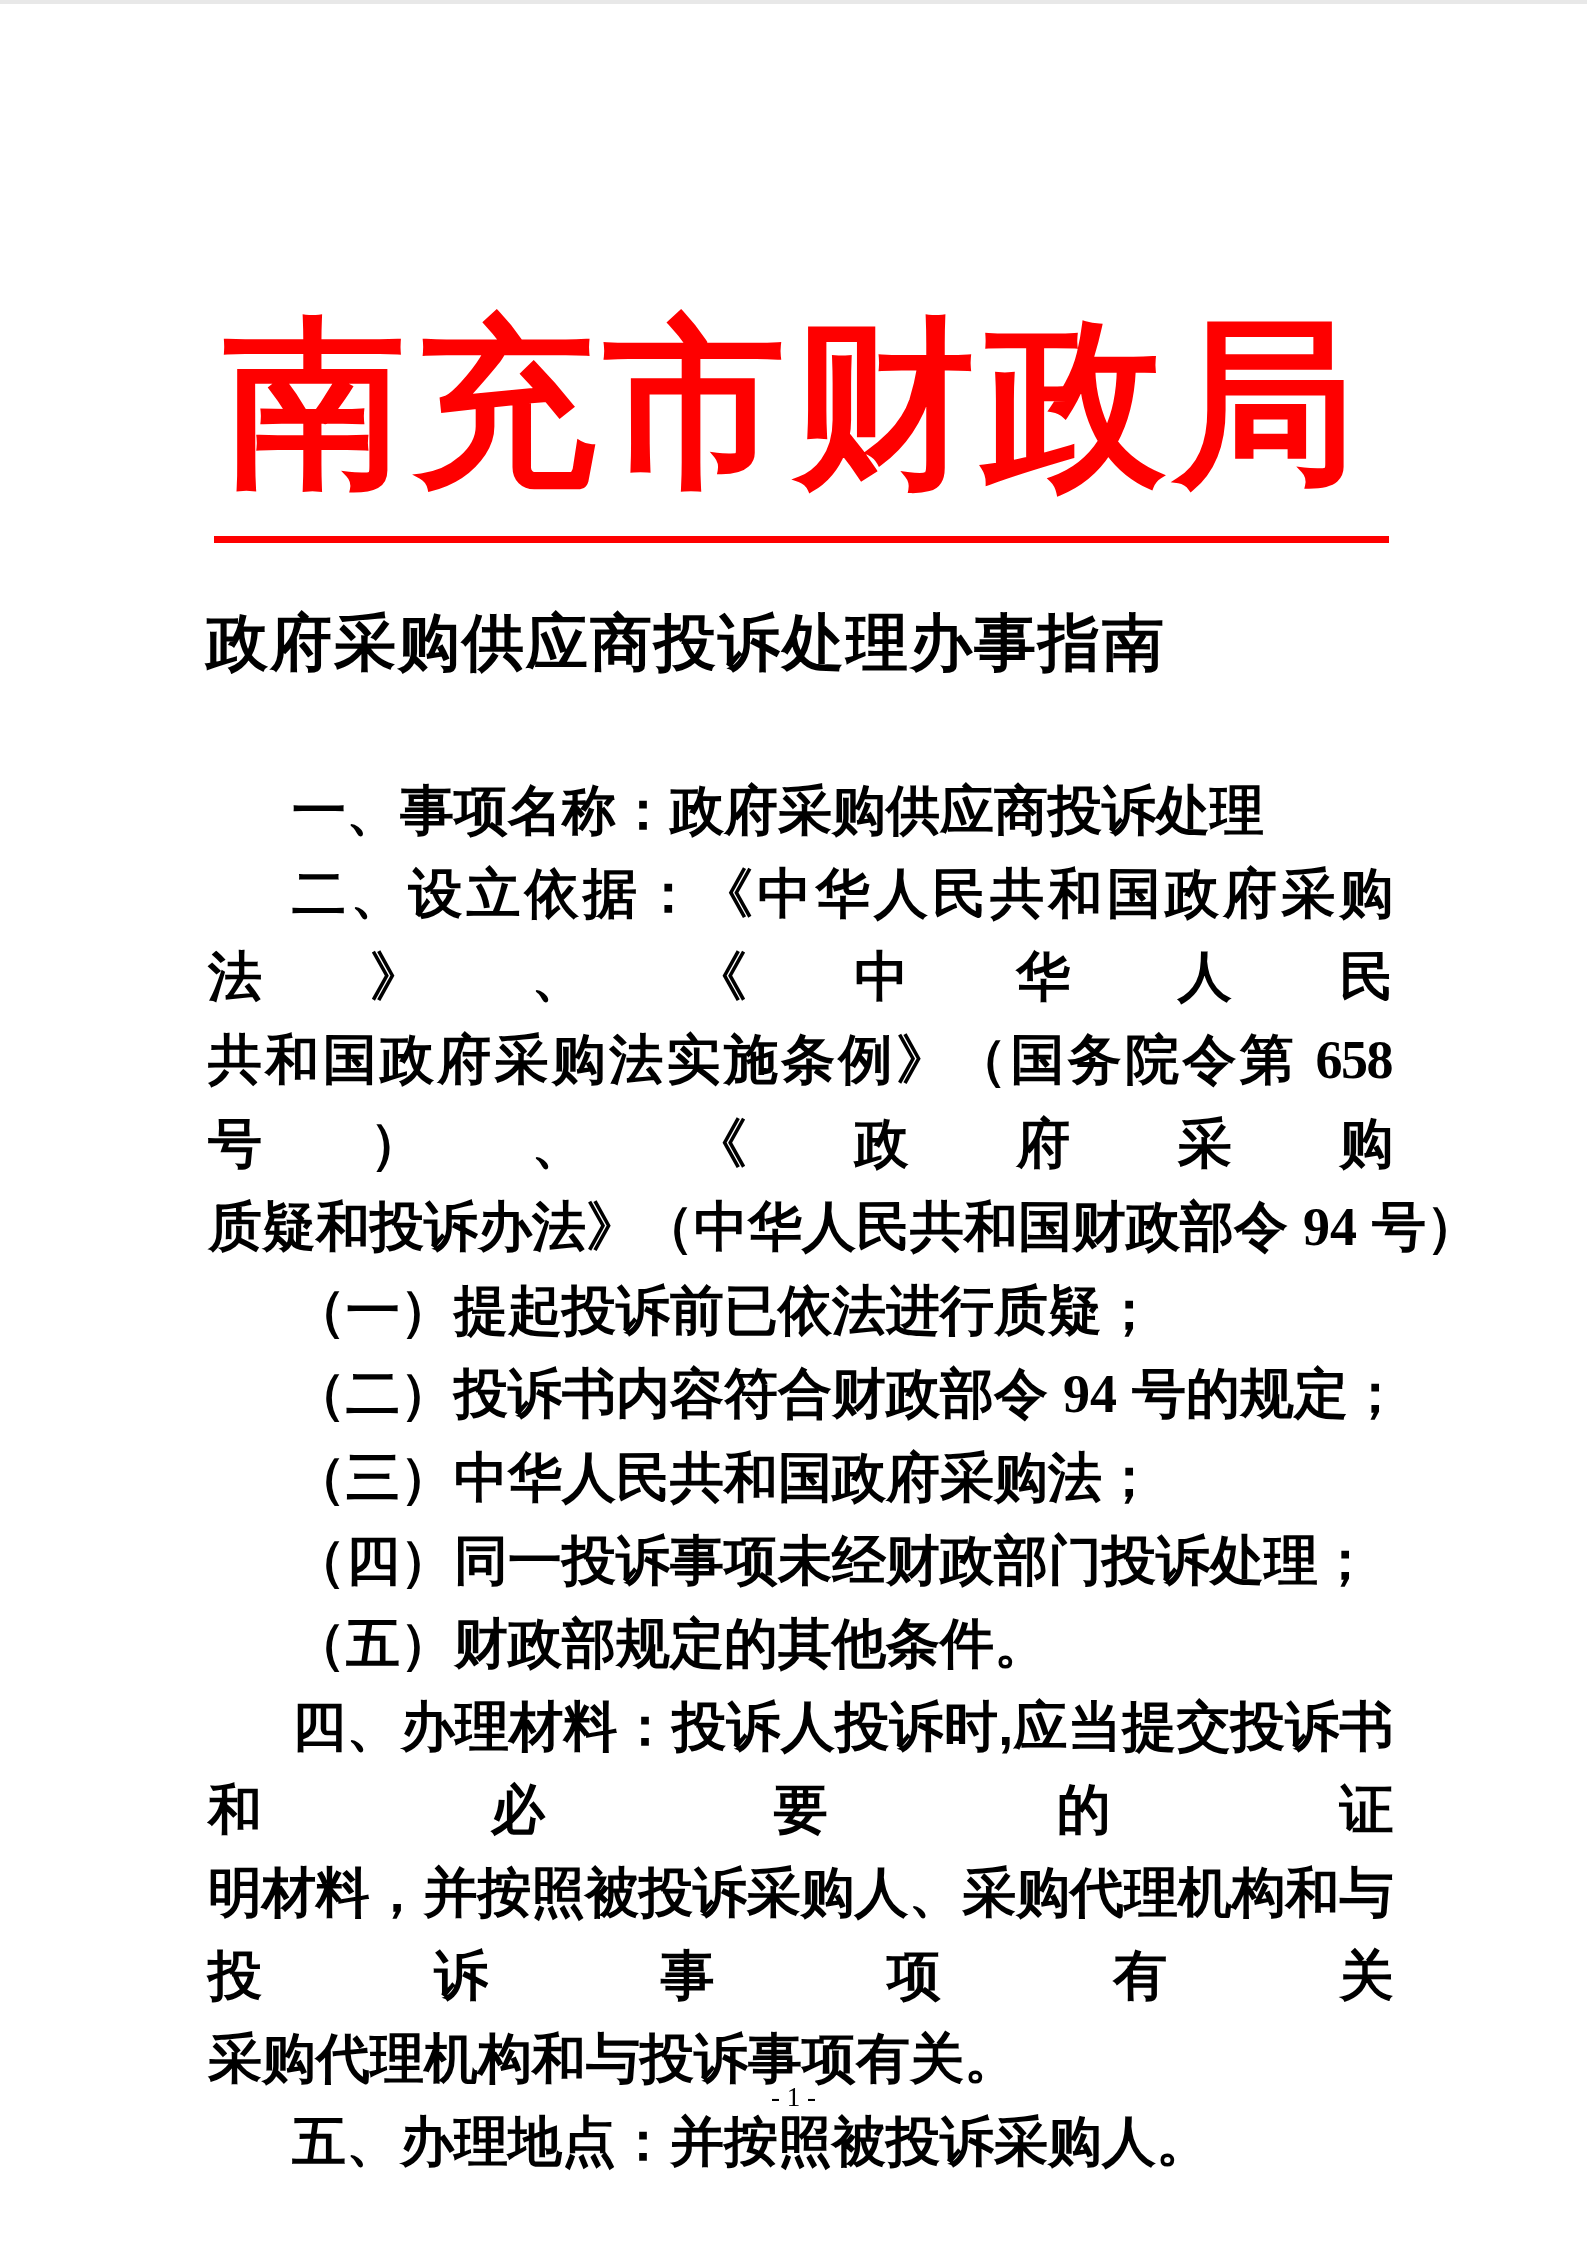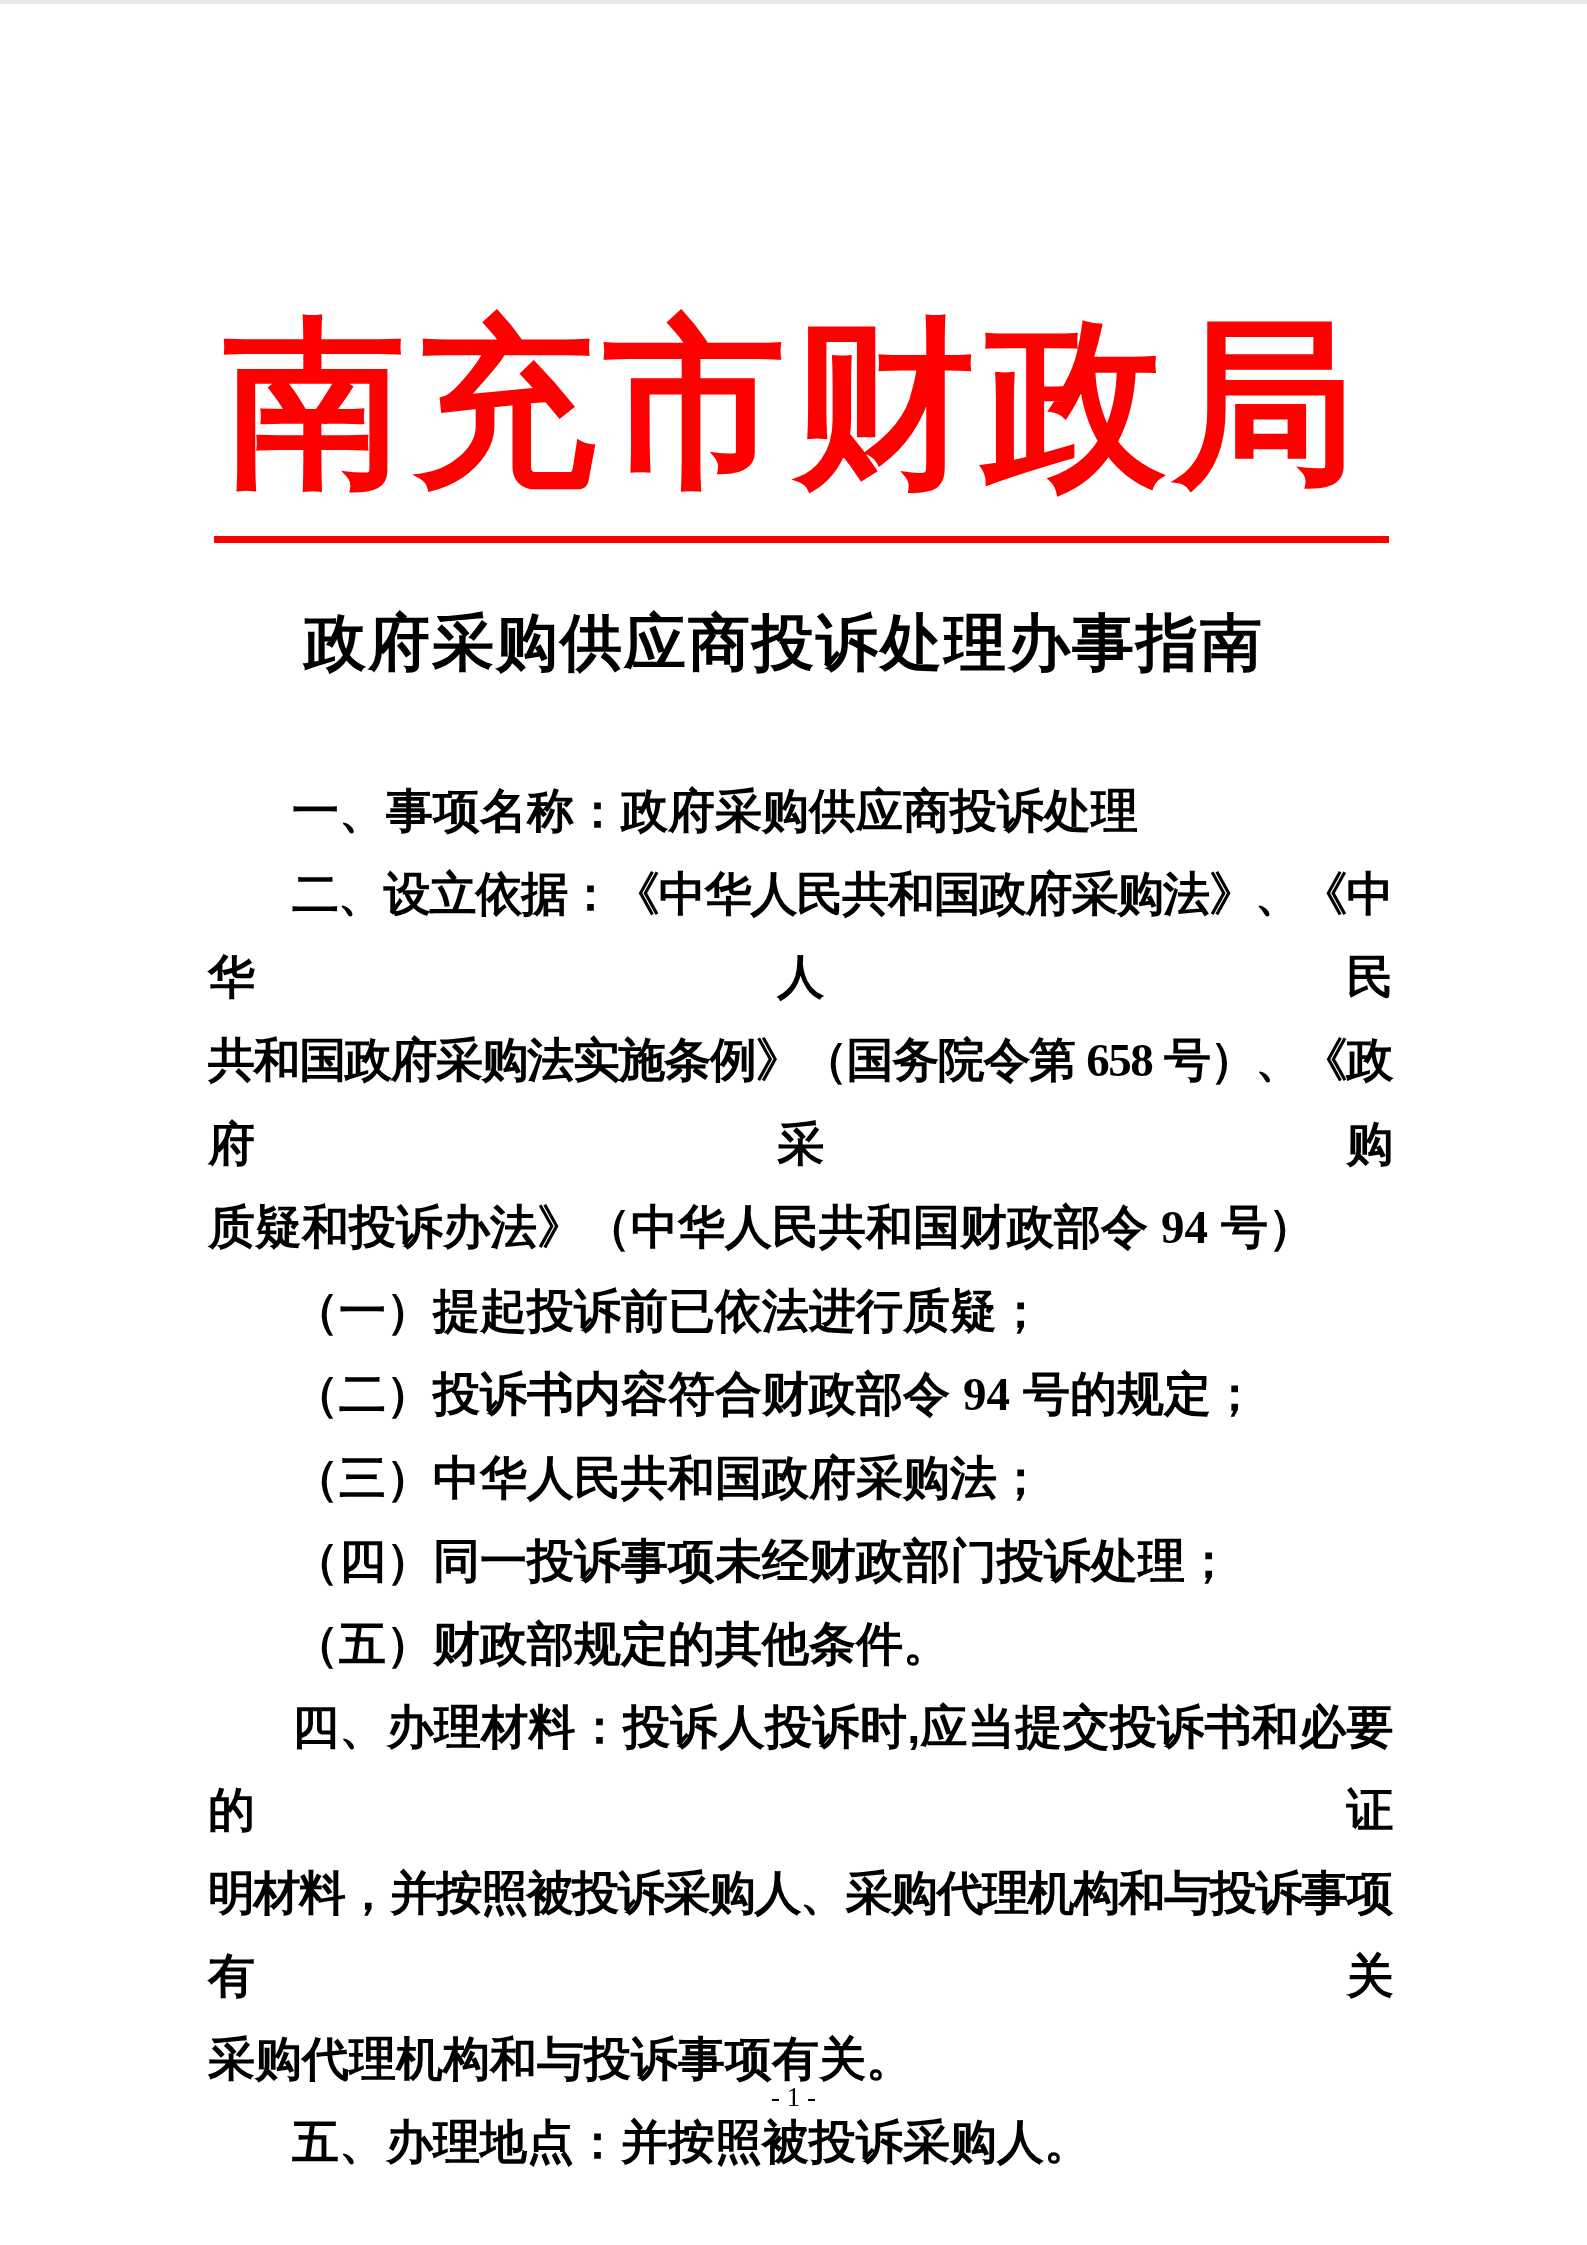--- a/index.html
+++ b/index.html
@@ -25,36 +25,36 @@
     white-space:nowrap;
   }
   .rule{
     position:absolute;
     top:532px;left:214px;
     width:1175px;height:7px;
     background:#fe0000;
   }
   .doc-title{
     position:absolute;
-    top:603px;left:192px;
+    top:603px;left:206px;
     width:1184px;height:72px;line-height:72px;
-    text-align:center;
+    text-align:left;
     font-family:"Liberation Serif","DejaVu Serif",serif;
     font-weight:bold;
     font-size:62px;
     letter-spacing:2px;
     white-space:nowrap;
   }
   .body-block{
     position:absolute;
     top:765px;left:208px;
     width:1184px;
     font-family:"Liberation Sans","DejaVu Sans",sans-serif;
     font-weight:bold;
-    font-size:47px;
+    font-size:54px;
     line-height:83px;
     color:#000;
   }
   .body-line{white-space:nowrap;}
   .line-indent{text-indent:84px;}
   .line-fill{
     white-space:normal;
     letter-spacing:-1.5px;
     text-align:justify;
     text-align-last:justify;

